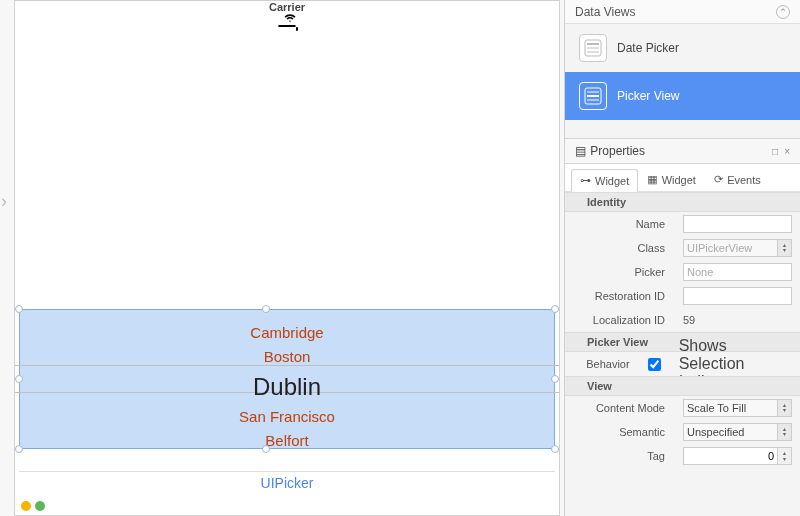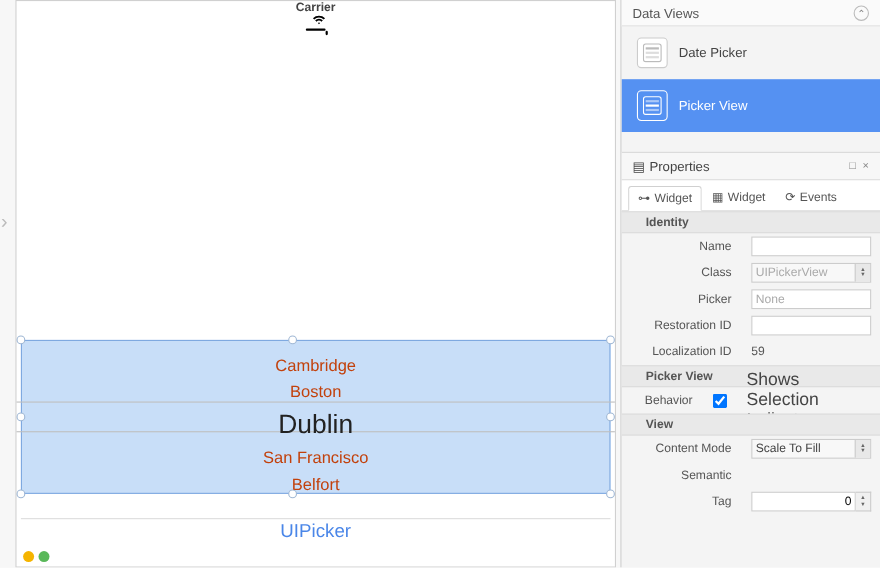--- a/index.html
+++ b/index.html
@@ -17,21 +17,21 @@
   .batt .fill { position: absolute; left: 1px; top: 1px; bottom: 1px; width: 14px; background: #000; }
 
   .canvas-body { flex: 1; position: relative; }
   .picker-sel { position: absolute; left: 4px; right: 4px; top: 290px; height: 140px; background: rgba(98,160,234,0.35); border: 1px solid #7fa9e0; }
   .row-lines { position: absolute; left: 0; right: 0; top: 346px; height: 28px; border-top: 1px solid #bfbfbf; border-bottom: 1px solid #bfbfbf; }
   .picker-items { position: absolute; left: 0; right: 0; top: 302px; text-align: center; }
   .p-item { height: 24px; line-height: 24px; font-size: 15px; color: #c2410c; }
   .p-item.sel { color: #222; font-size: 24px; height: 28px; line-height: 28px; margin: 4px 0; }
 
   .sel-handles .h { position: absolute; width: 8px; height: 8px; background: #fff; border: 1px solid #9fb7d4; border-radius: 4px; }
-  .lbl-bar { position: absolute; left: 4px; right: 4px; bottom: 22px; height: 22px; border-top: 1px solid #ddd; display: flex; align-items: center; justify-content: center; font-size: 17px; color: #4a86e8; }
+  .lbl-bar { position: absolute; left: 4px; right: 4px; bottom: 22px; height: 22px; border-top: 1px solid #ddd; display: flex; align-items: center; justify-content: center; font-size: 14px; color: #4a86e8; }
 
   .btm-icons { position: absolute; left: 6px; bottom: 4px; display: flex; gap: 4px; }
   .btm-icons .dot { width: 10px; height: 10px; border-radius: 5px; }
   .dot.y { background: #f5b400; }
   .dot.g { background: #5ab85a; }
 
   
   .right { width: 236px; border-left: 1px solid #d0d0d0; display: flex; flex-direction: column; background: #f4f4f4; overflow: hidden; }
   .dv-head { height: 24px; display: flex; align-items: center; padding: 0 10px; font-size: 12px; color: #555; border-bottom: 1px solid #e0e0e0; background: #fafafa; }
   .dv-head .spacer { flex: 1; }
@@ -205,20 +205,24 @@
     <div class="section-h">View</div>
     <div class="prow">
         <label>Content Mode</label>
       <div class="sel-box">
         <span>Scale To Fill</span>
         <span class="sel-ar">▴<br>▾</span>
         </div>
       </div>
     <div class="prow">
         <label>Semantic</label>
+      <div class="sel-box">
+        <span>Unspecified</span>
+        <span class="sel-ar">▴<br>▾</span>
+        </div>
       </div>
     <div class="prow">
         <label>Tag</label>
       <div class="num-spin">
         <input type="text" value="0" style="">
         <div class="spn">▴<br>▾</div>
       </div>
       </div>
 
   </div>

